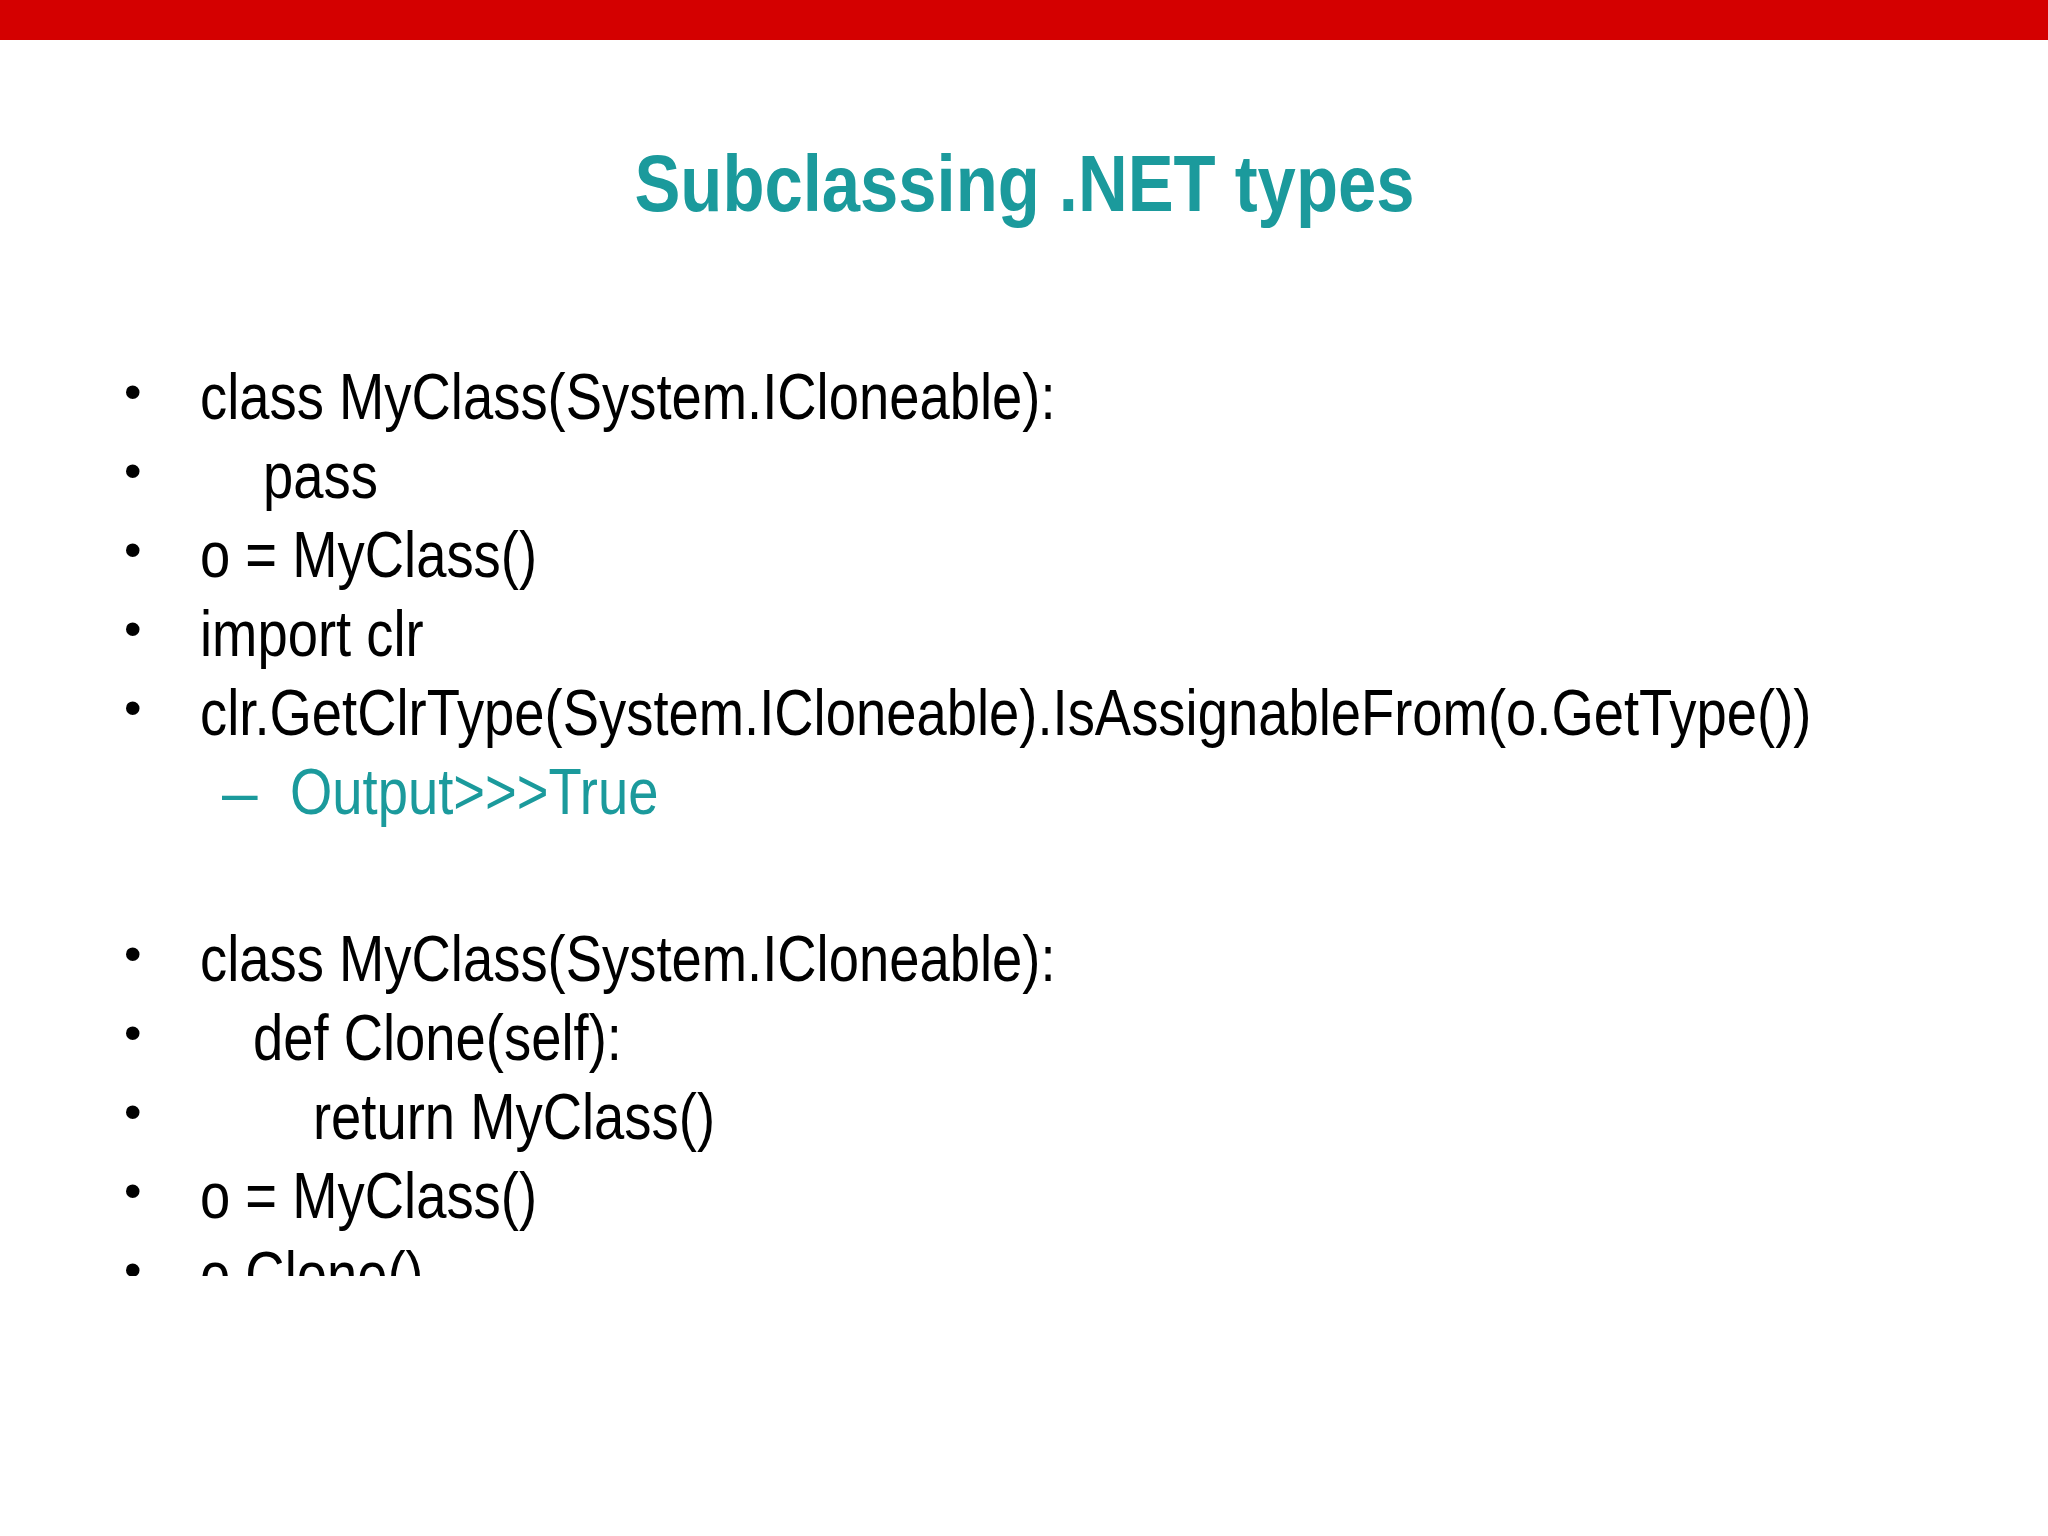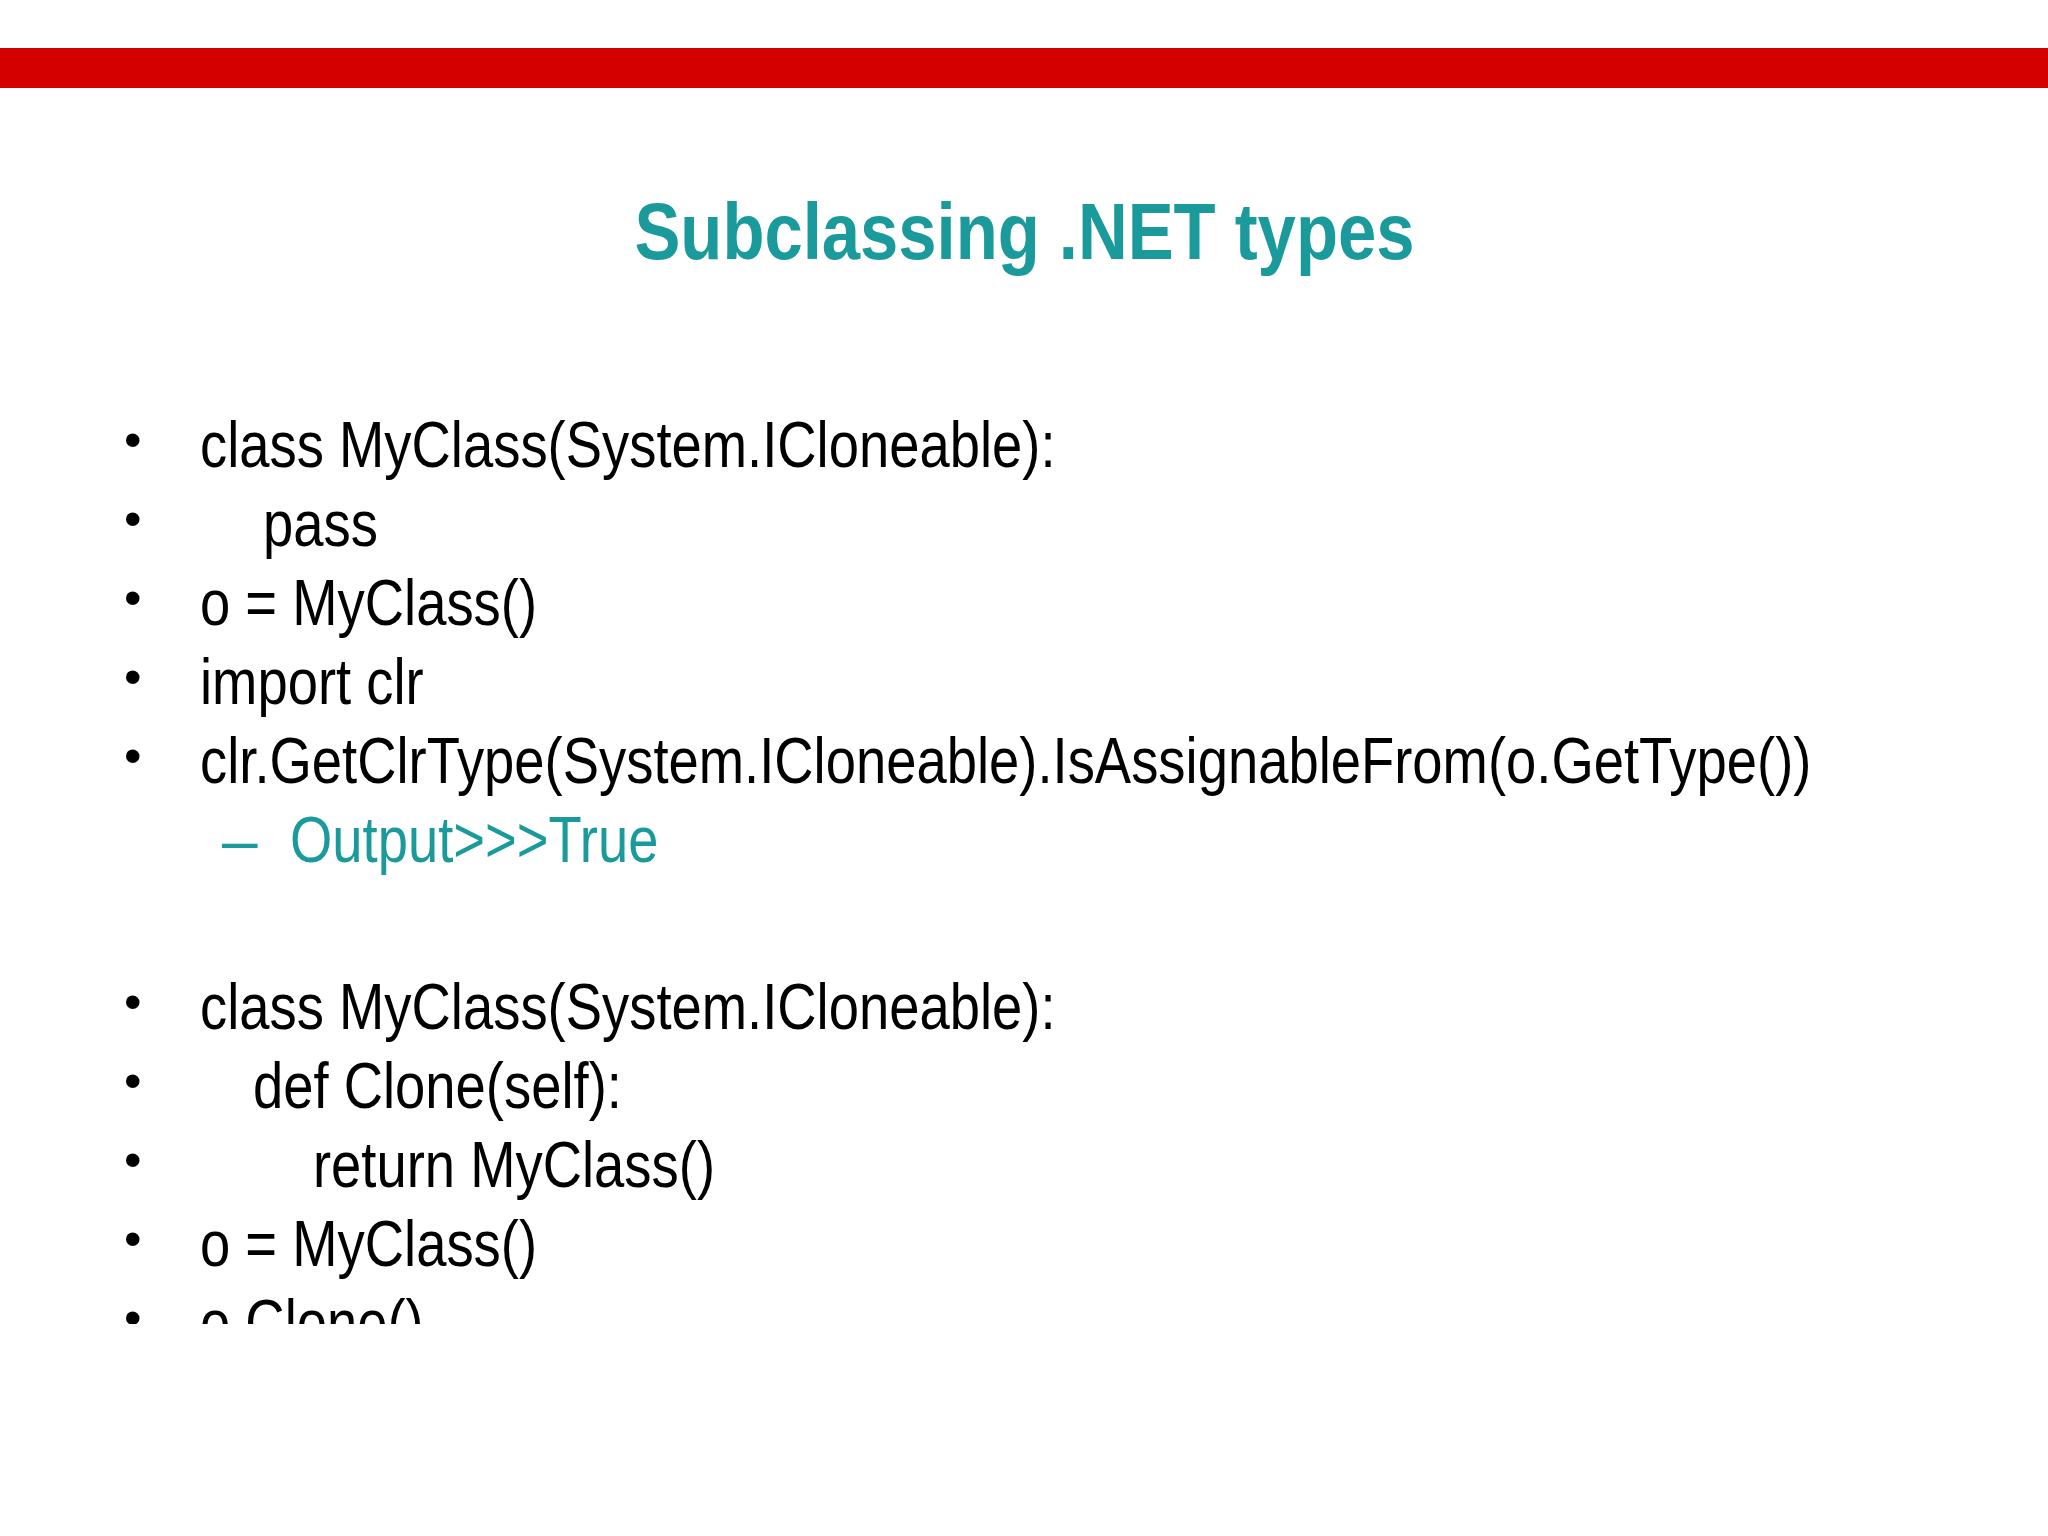--- a/index.html
+++ b/index.html
@@ -1,20 +1,19 @@
 <!DOCTYPE html>
 <html><head>
 <meta charset="utf-8">
 <style>
   html,body { margin:0; padding:0; background:#fff; }
   .slide {
     position:relative; width:2048px; height:1276px;
     background:#ffffff; overflow:hidden;
     font-family:"Liberation Sans", sans-serif;
-    margin-top:48px;
   }
   .topbar { position:absolute; top:0; left:0; width:2048px; height:40px; }
   .title-wrap {
     position:absolute; top:140px; left:0; width:2048px;
     text-align:center; font-weight:bold; font-size:80px; line-height:88px;
     white-space:nowrap;
   }
   .title-wrap .squeeze {
     display:inline-block; transform:scaleX(0.86); transform-origin:50% 50%;
   }

